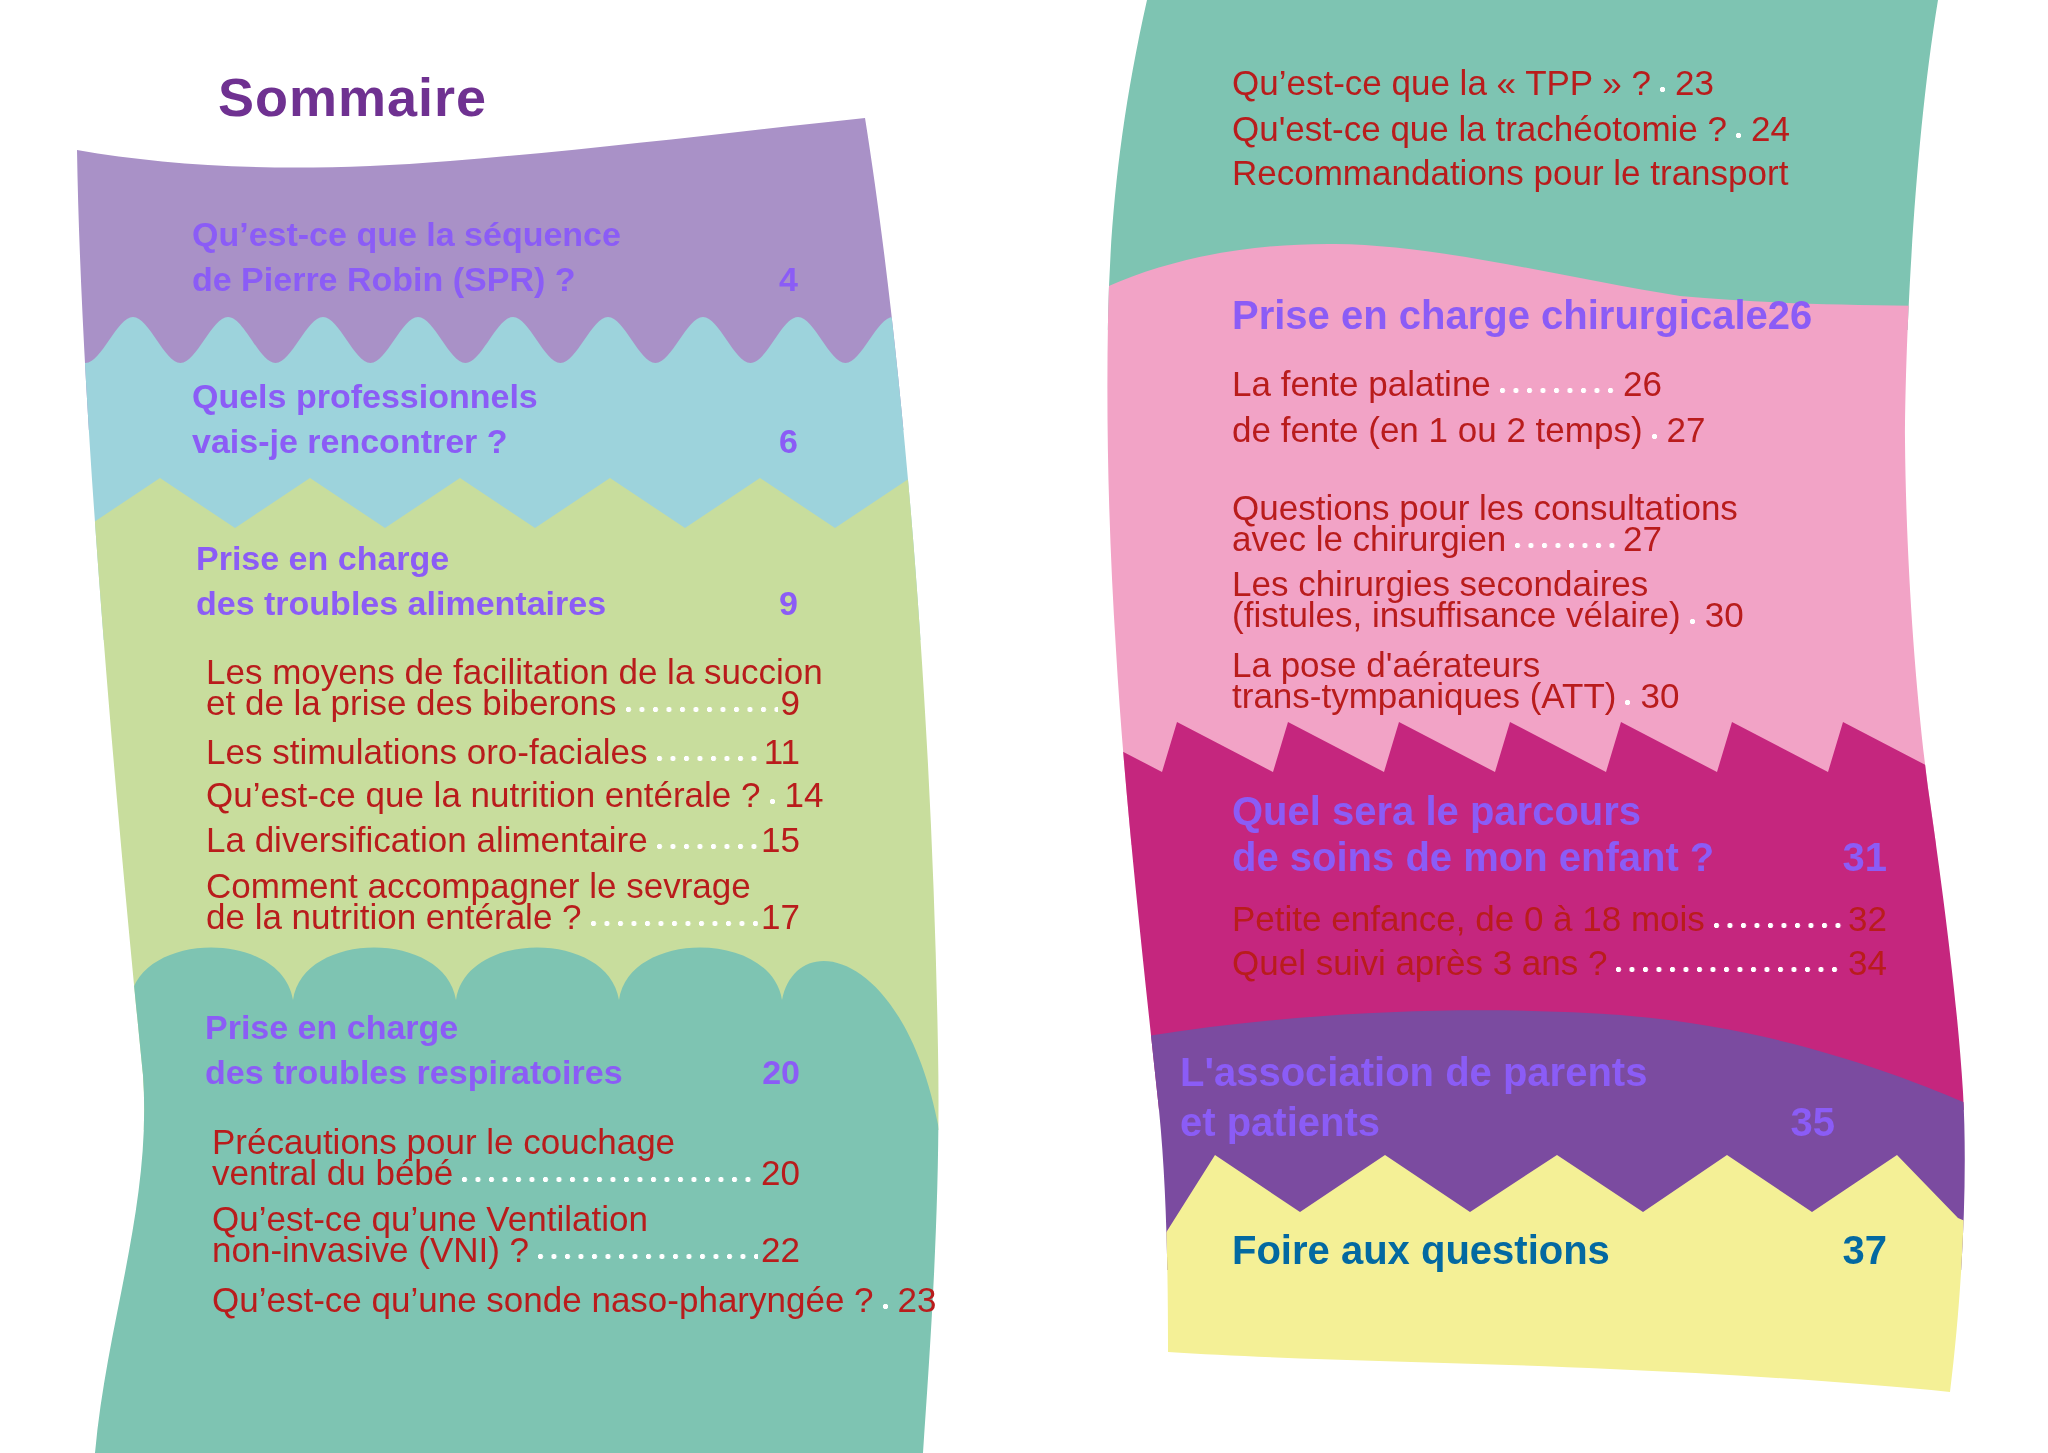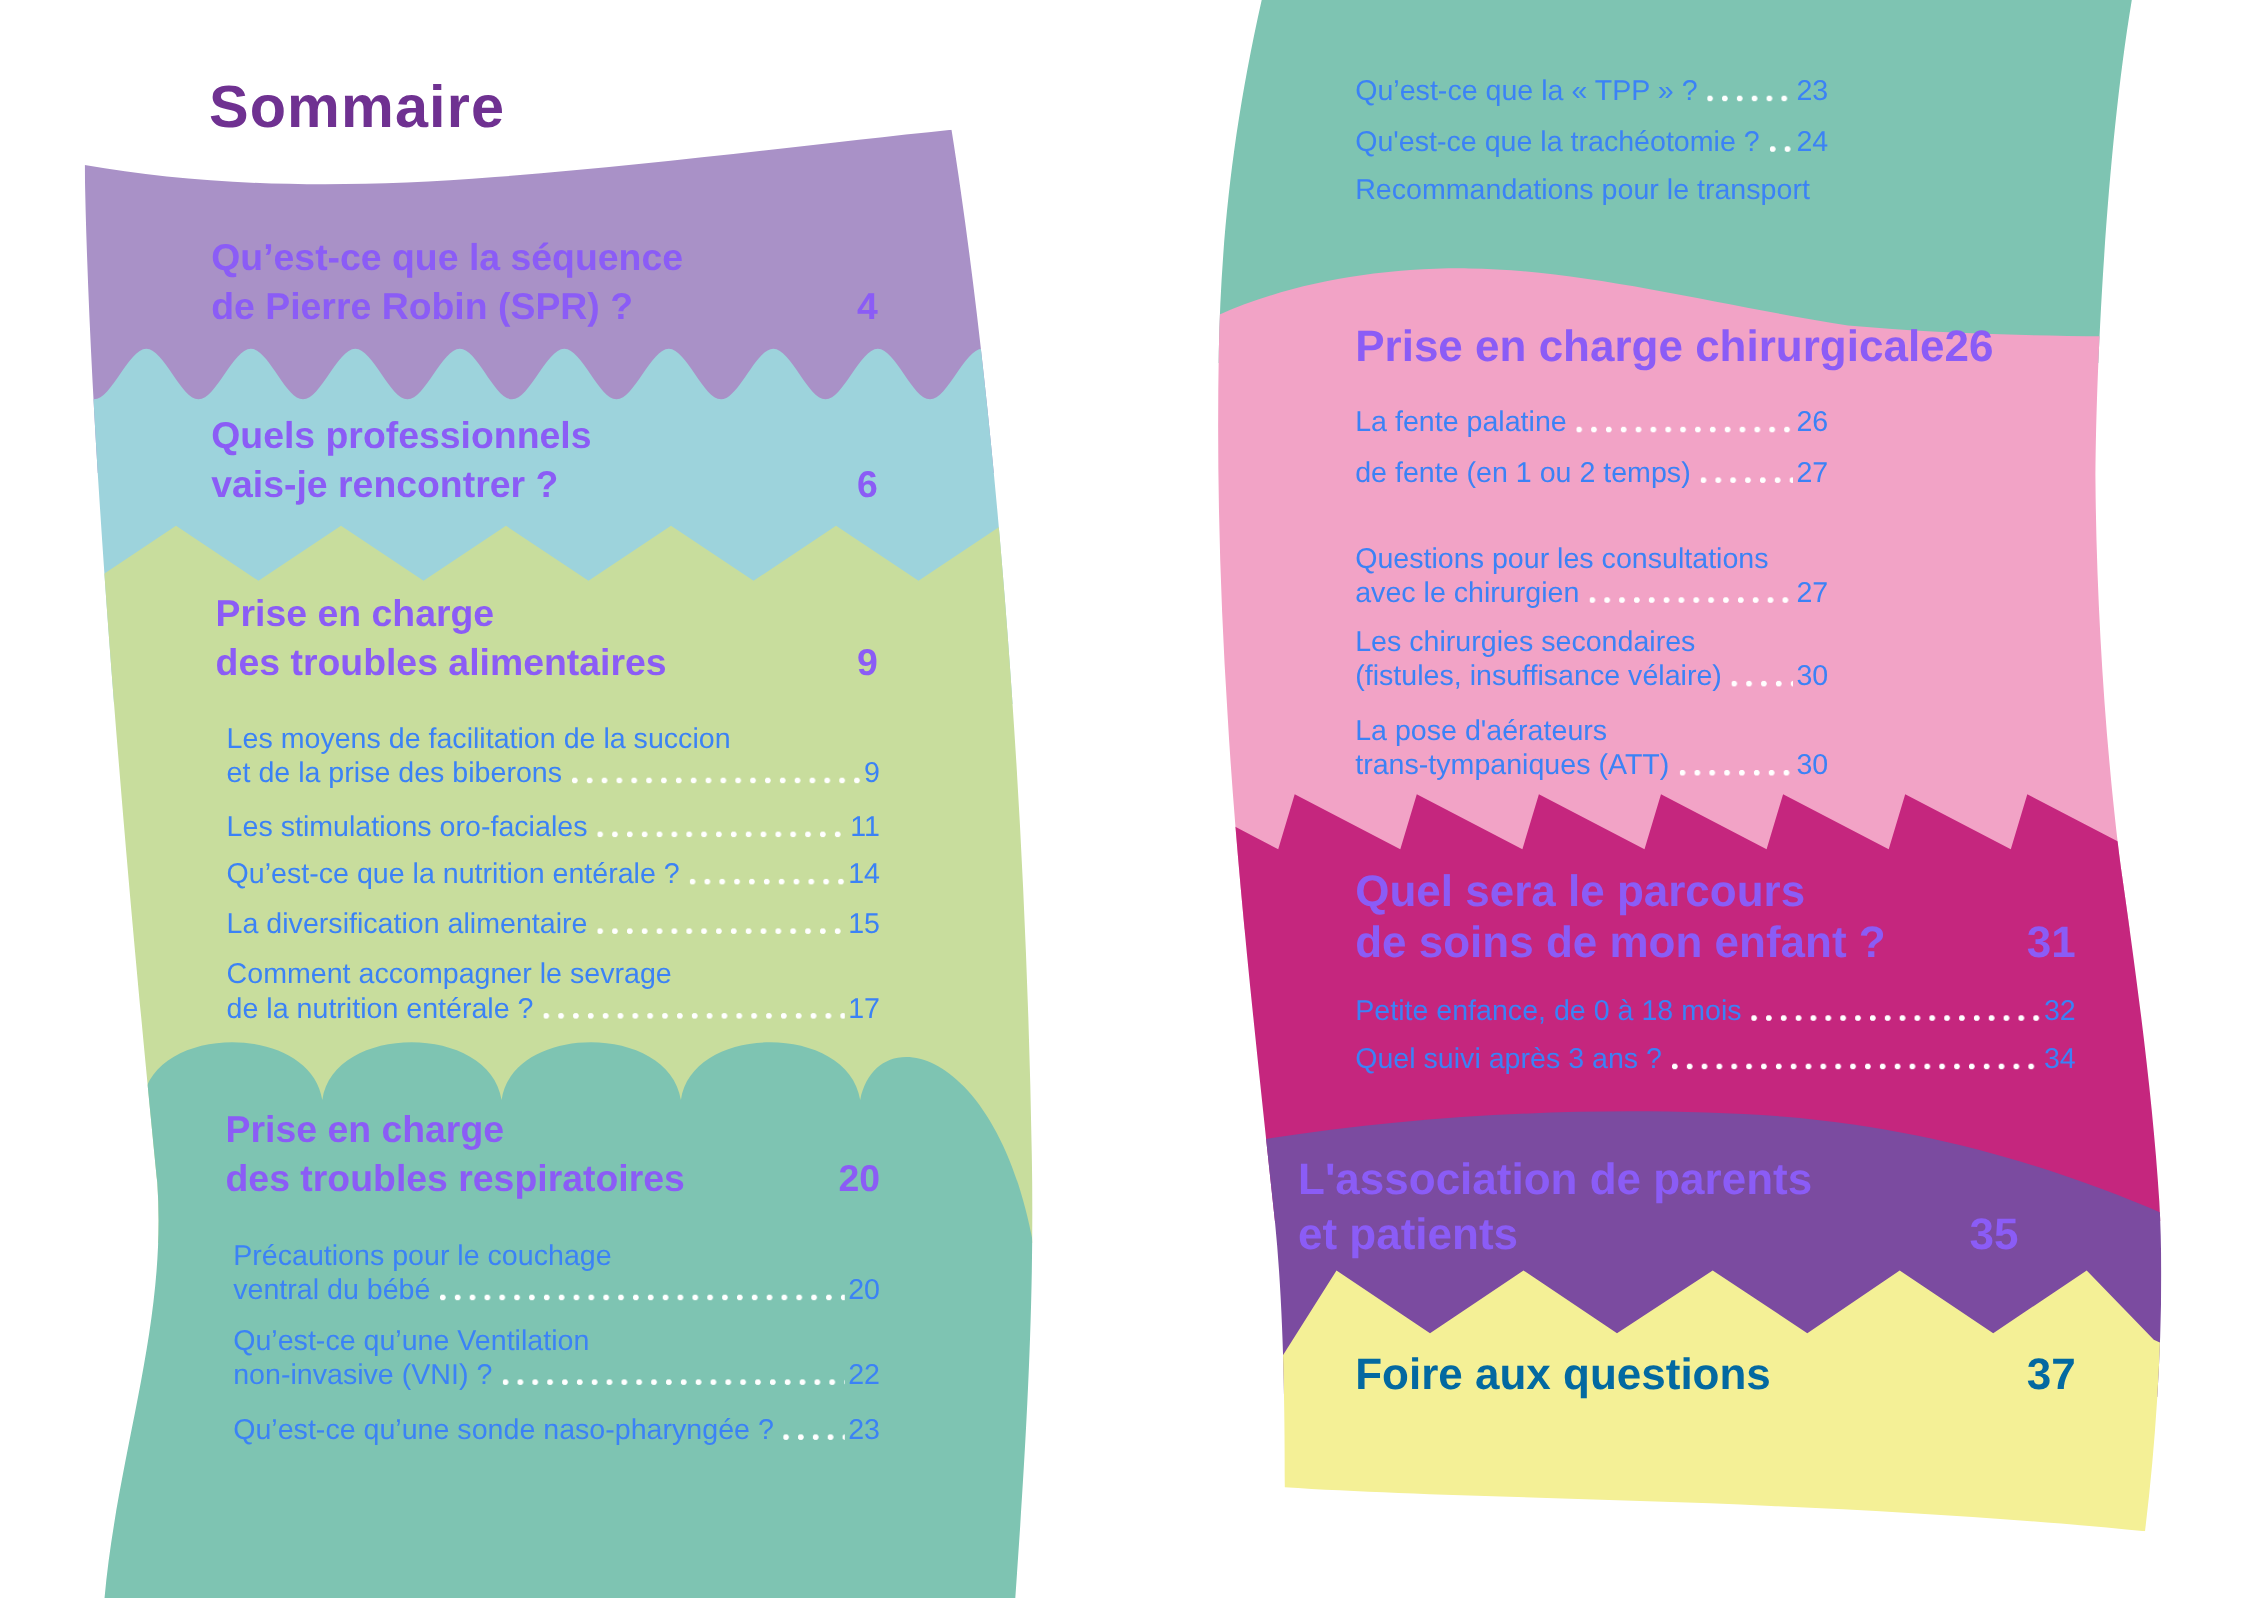--- a/index.html
+++ b/index.html
@@ -4,35 +4,35 @@
 <style>
   html,body{margin:0;padding:0;}
   body{
     width:2048px;height:1453px;position:relative;background:#ffffff;overflow:hidden;
     font-family:"Liberation Sans","DejaVu Sans",sans-serif;
   }
   .abs{position:absolute;}
   svg{display:block;}
 
   .title{
-    font-size:54px;font-weight:bold;color:#6f3191;letter-spacing:1px;white-space:nowrap;
+    font-size:54px;font-weight:bold;color:#6f3191;letter-spacing:1px;white-space:nowrap;margin-left:28px;
   }
 
   
   .hdr{display:flex;justify-content:space-between;align-items:flex-end;color:#8b5cf6;font-weight:bold;white-space:nowrap;}
   .h-left .hl{font-size:34px;line-height:45px;}
   .h-left .hpg{font-size:34px;line-height:45px;}
   .h-right .hl{font-size:40px;line-height:46px;}
   .h-right .hpg{font-size:40px;line-height:46px;}
   .lh50 .hl,.lh50 .hpg{line-height:50px;}
   .lh54 .hl,.lh54 .hpg{line-height:54px;}
   .txt-purple{color:#0369a1;}
 
   
-  .item{color:#3b82f6;font-size:26px;}
+  .item{color:#b91c1c;font-size:35px;}
   .item .row{display:flex;height:31px;line-height:31px;white-space:nowrap;}
   .item .lbl{flex:0 0 auto;}
   .item .pg{flex:0 0 auto;}
   .leader{
     flex:1 1 auto;min-width:12px;margin:0 3px 0 9px;
     background:radial-gradient(circle at 2.5px 2.5px,#ffffff 2.3px,rgba(255,255,255,0) 3px) left bottom 6px / 13.5px 5px repeat-x;
   }
 </style>
 </head>
 <body>

